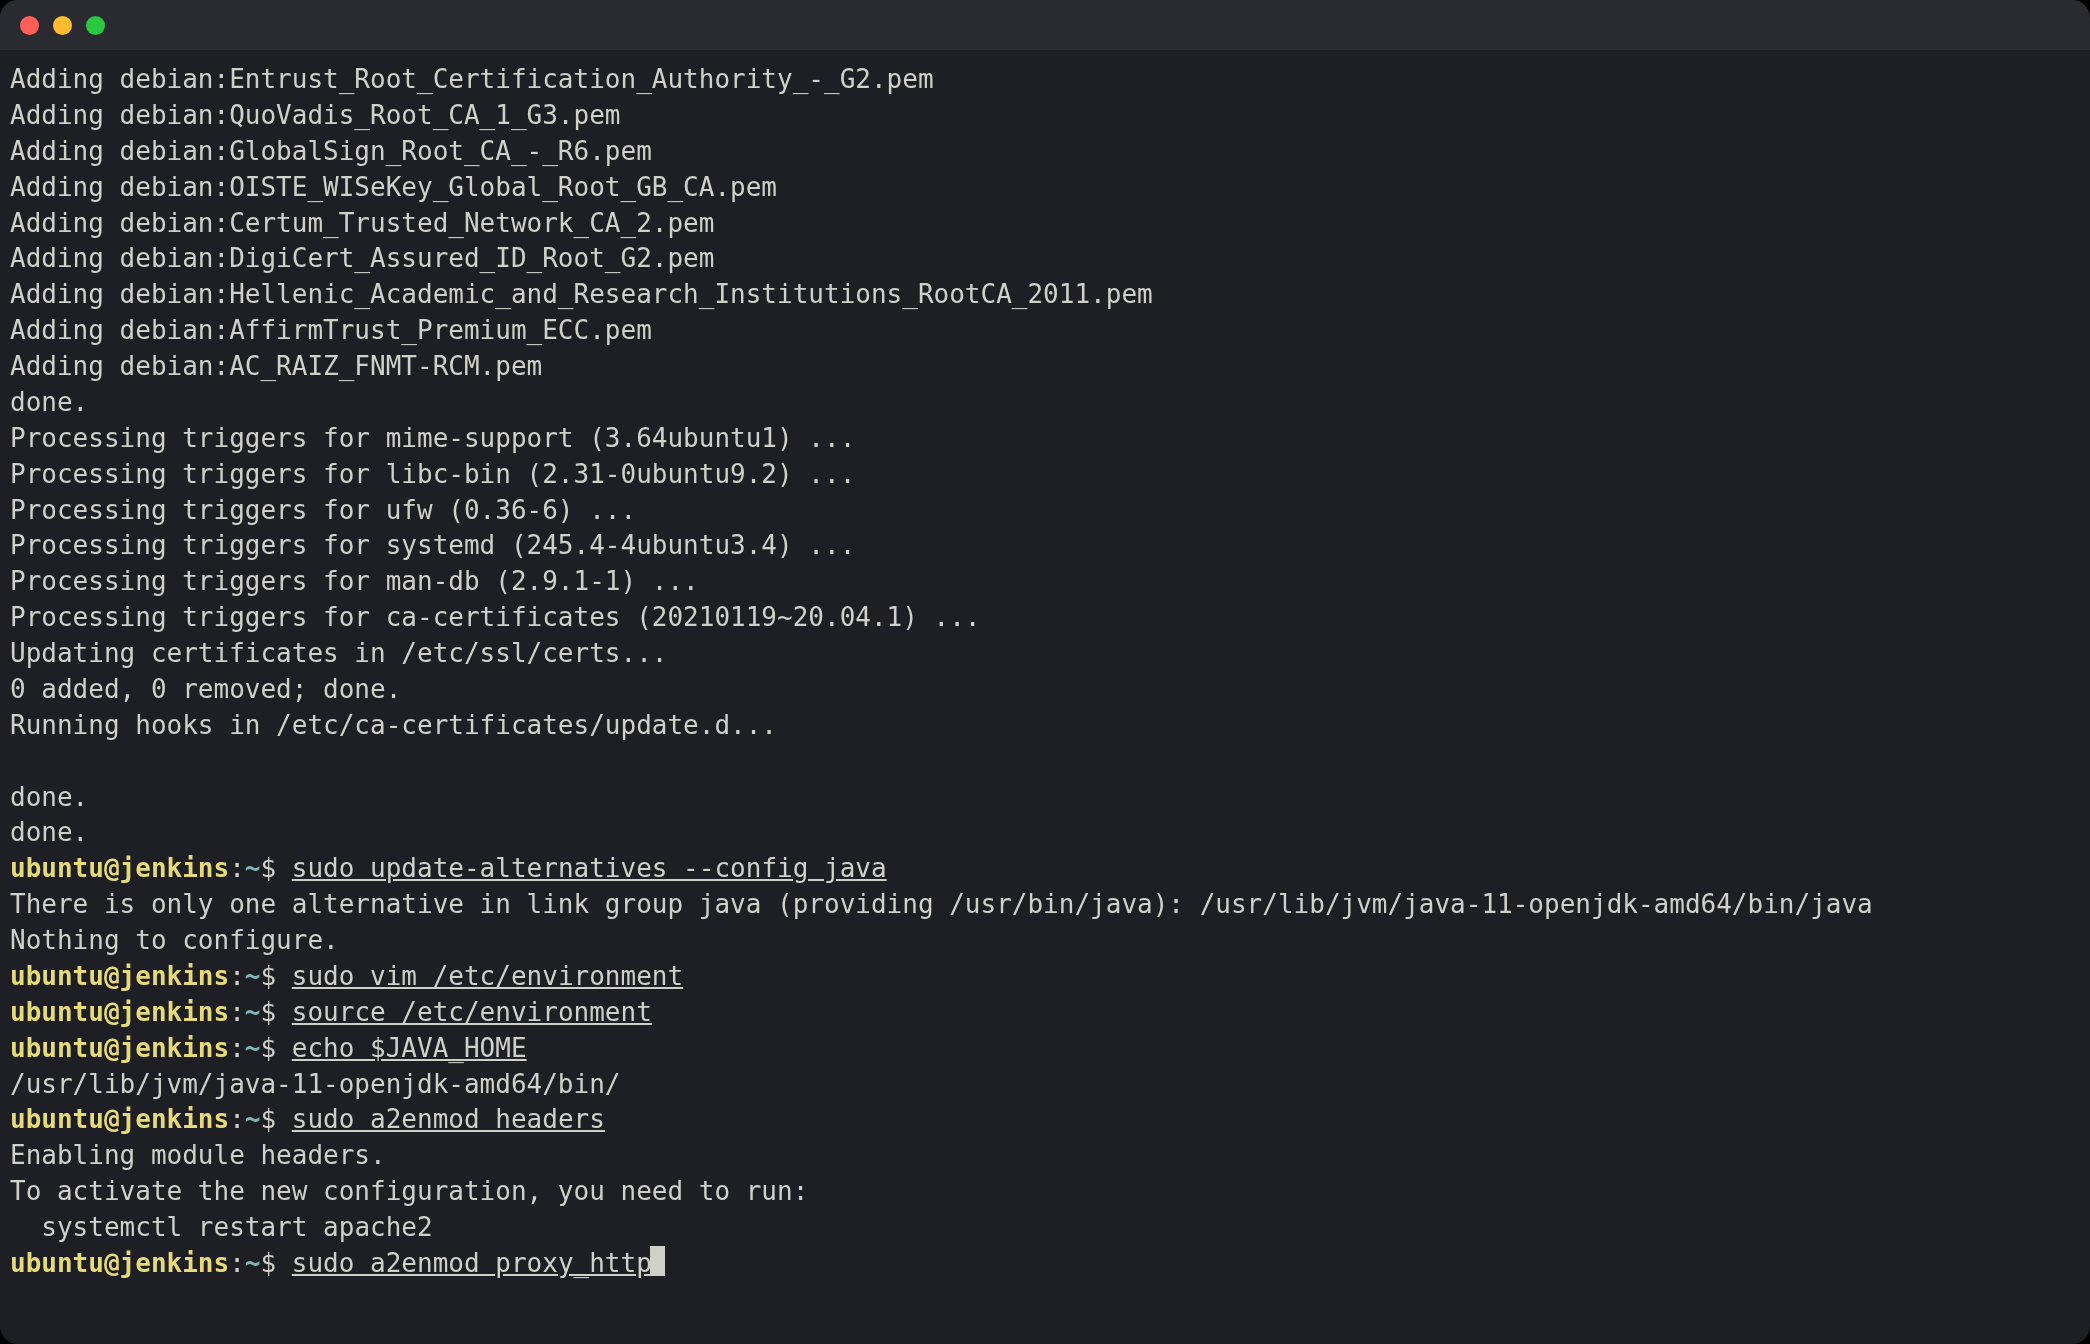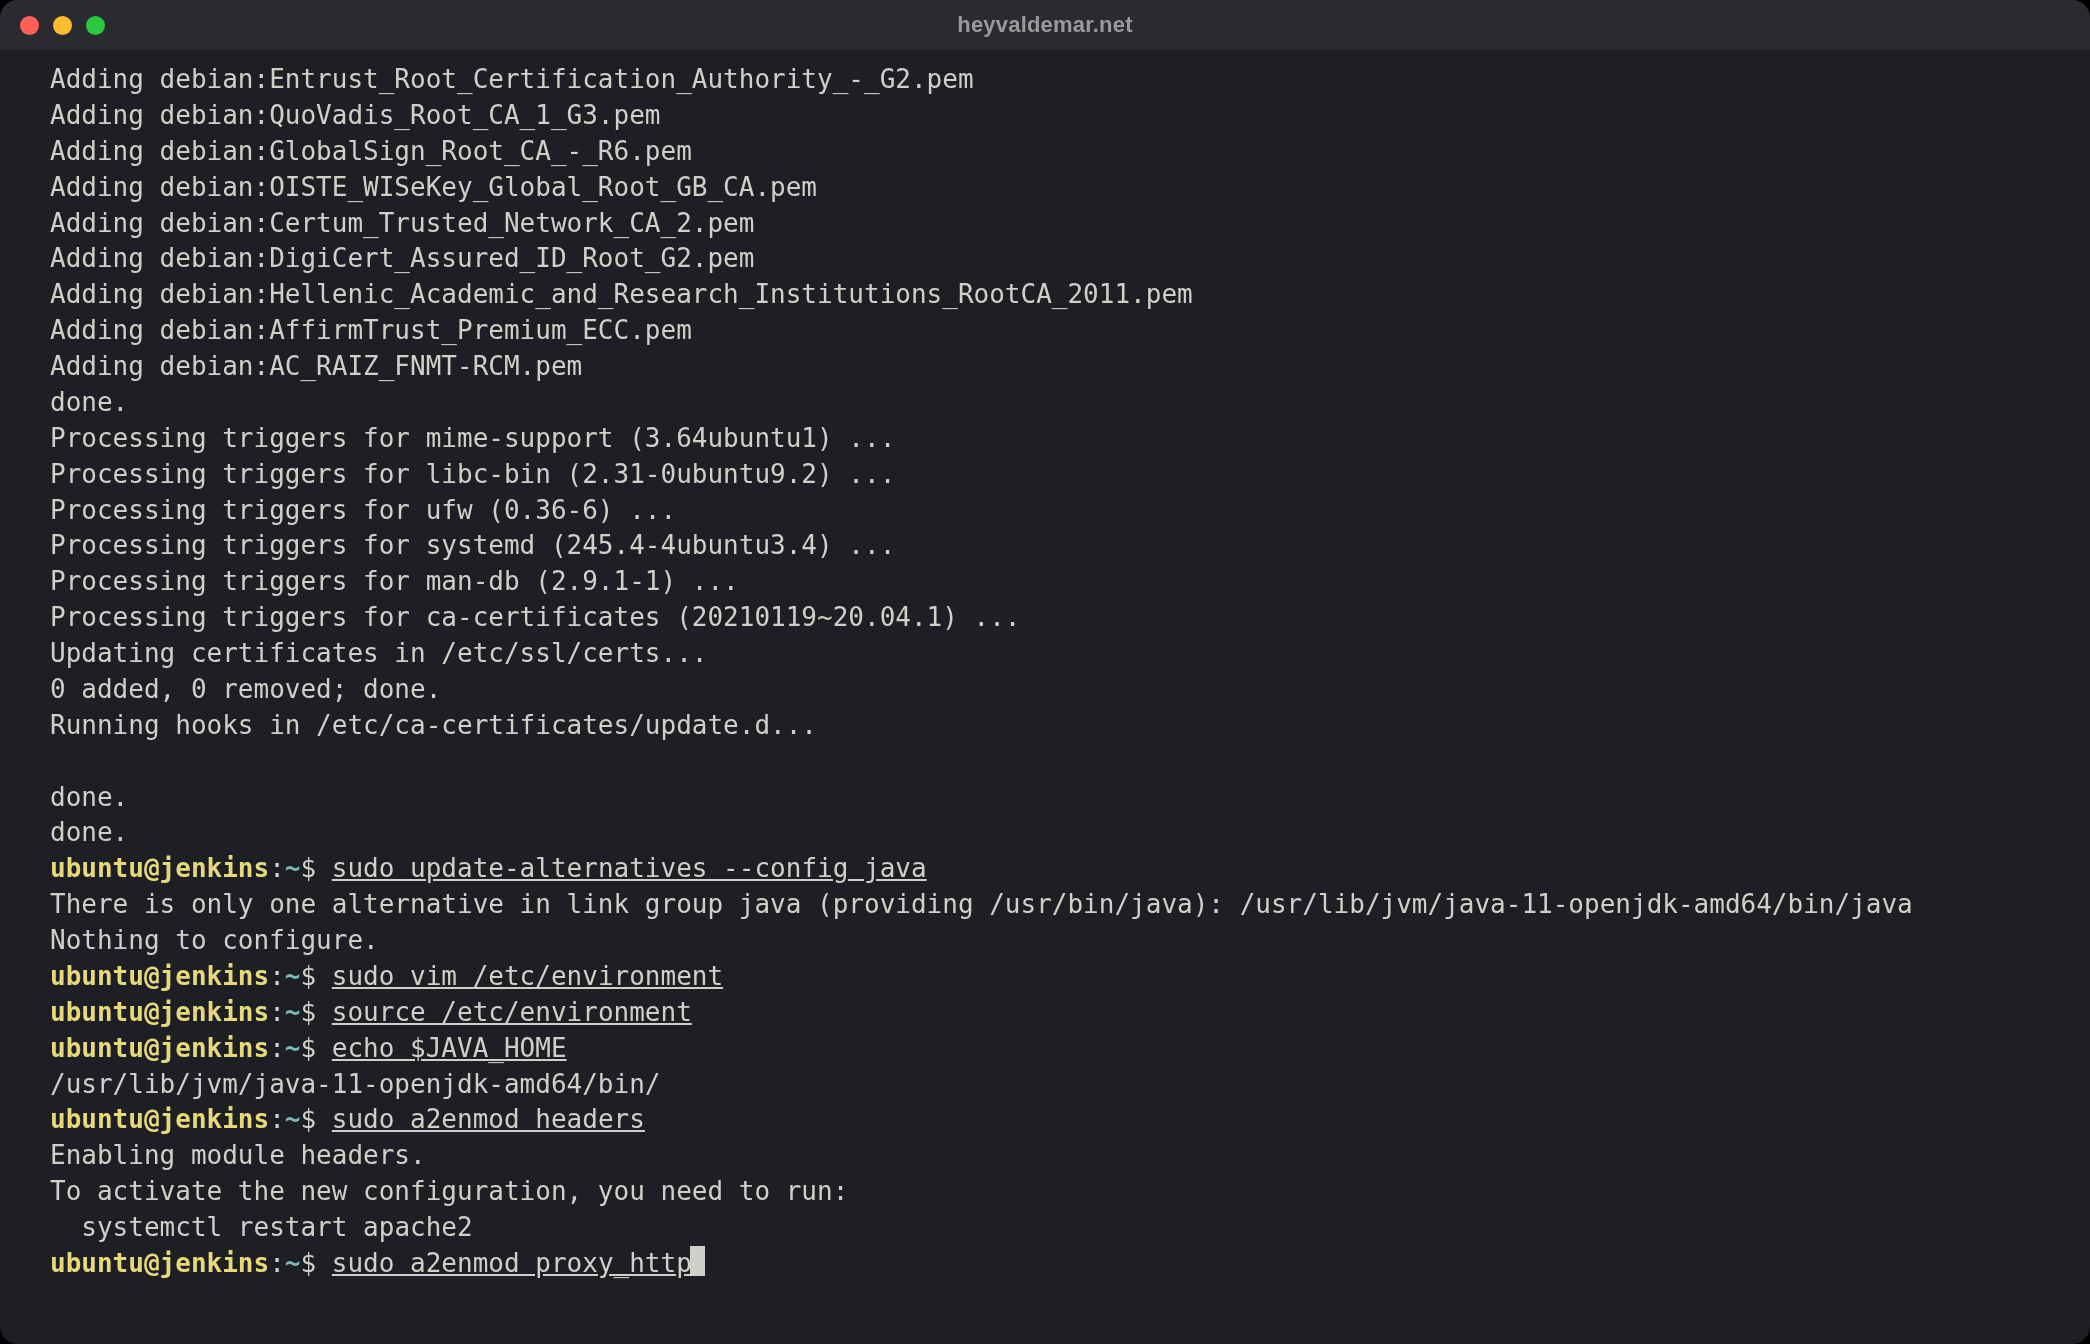--- a/index.html
+++ b/index.html
@@ -77,21 +77,21 @@
   }
 
   .terminal-body {
     flex: 1;
     padding: 12px 10px 4px 10px;
     white-space: pre-wrap;
     word-break: break-all;
     overflow: hidden;
   }
 
-  .line { display: block; margin-left: 40px; }
+  .line { display: block; }
 
   .prompt-user { color: var(--yellow); font-weight: 600; }
   .prompt-path { color: var(--cyan); font-weight: 600; }
   .prompt-sym  { color: var(--text); }
   .cmd         { color: var(--text); text-decoration: underline; }
 
   .cursor {
     display: inline-block;
     width: 15px;
     height: 30px;
@@ -104,18 +104,17 @@
 <body>
 
 <div class="window">
 
   <div class="titlebar">
     <div class="traffic-lights">
       <div class="dot red"></div>
       <div class="dot amber"></div>
       <div class="dot green"></div>
     </div>
-    <div class="title">heyvaldemar.net</div>
   </div>
 
   <div class="terminal-body" id="term"><span class="line">Adding debian:Entrust_Root_Certification_Authority_-_G2.pem</span><span class="line">Adding debian:QuoVadis_Root_CA_1_G3.pem</span><span class="line">Adding debian:GlobalSign_Root_CA_-_R6.pem</span><span class="line">Adding debian:OISTE_WISeKey_Global_Root_GB_CA.pem</span><span class="line">Adding debian:Certum_Trusted_Network_CA_2.pem</span><span class="line">Adding debian:DigiCert_Assured_ID_Root_G2.pem</span><span class="line">Adding debian:Hellenic_Academic_and_Research_Institutions_RootCA_2011.pem</span><span class="line">Adding debian:AffirmTrust_Premium_ECC.pem</span><span class="line">Adding debian:AC_RAIZ_FNMT-RCM.pem</span><span class="line">done.</span><span class="line">Processing triggers for mime-support (3.64ubuntu1) ...</span><span class="line">Processing triggers for libc-bin (2.31-0ubuntu9.2) ...</span><span class="line">Processing triggers for ufw (0.36-6) ...</span><span class="line">Processing triggers for systemd (245.4-4ubuntu3.4) ...</span><span class="line">Processing triggers for man-db (2.9.1-1) ...</span><span class="line">Processing triggers for ca-certificates (20210119~20.04.1) ...</span><span class="line">Updating certificates in /etc/ssl/certs...</span><span class="line">0 added, 0 removed; done.</span><span class="line">Running hooks in /etc/ca-certificates/update.d...</span><span class="line">&nbsp;</span><span class="line">done.</span><span class="line">done.</span><span class="line"><span class="prompt-user">ubuntu@jenkins</span><span class="prompt-sym">:</span><span class="prompt-path">~</span><span class="prompt-sym">$ </span><span class="cmd">sudo update-alternatives --config java</span></span><span class="line">There is only one alternative in link group java (providing /usr/bin/java): /usr/lib/jvm/java-11-openjdk-amd64/bin/java</span><span class="line">Nothing to configure.</span><span class="line"><span class="prompt-user">ubuntu@jenkins</span><span class="prompt-sym">:</span><span class="prompt-path">~</span><span class="prompt-sym">$ </span><span class="cmd">sudo vim /etc/environment</span></span><span class="line"><span class="prompt-user">ubuntu@jenkins</span><span class="prompt-sym">:</span><span class="prompt-path">~</span><span class="prompt-sym">$ </span><span class="cmd">source /etc/environment</span></span><span class="line"><span class="prompt-user">ubuntu@jenkins</span><span class="prompt-sym">:</span><span class="prompt-path">~</span><span class="prompt-sym">$ </span><span class="cmd">echo $JAVA_HOME</span></span><span class="line">/usr/lib/jvm/java-11-openjdk-amd64/bin/</span><span class="line"><span class="prompt-user">ubuntu@jenkins</span><span class="prompt-sym">:</span><span class="prompt-path">~</span><span class="prompt-sym">$ </span><span class="cmd">sudo a2enmod headers</span></span><span class="line">Enabling module headers.</span><span class="line">To activate the new configuration, you need to run:</span><span class="line">  systemctl restart apache2</span><span class="line"><span class="prompt-user">ubuntu@jenkins</span><span class="prompt-sym">:</span><span class="prompt-path">~</span><span class="prompt-sym">$ </span><span class="cmd">sudo a2enmod proxy_http</span><span class="cursor"></span></span></div>
 
 </div>
 
 </body></html>

